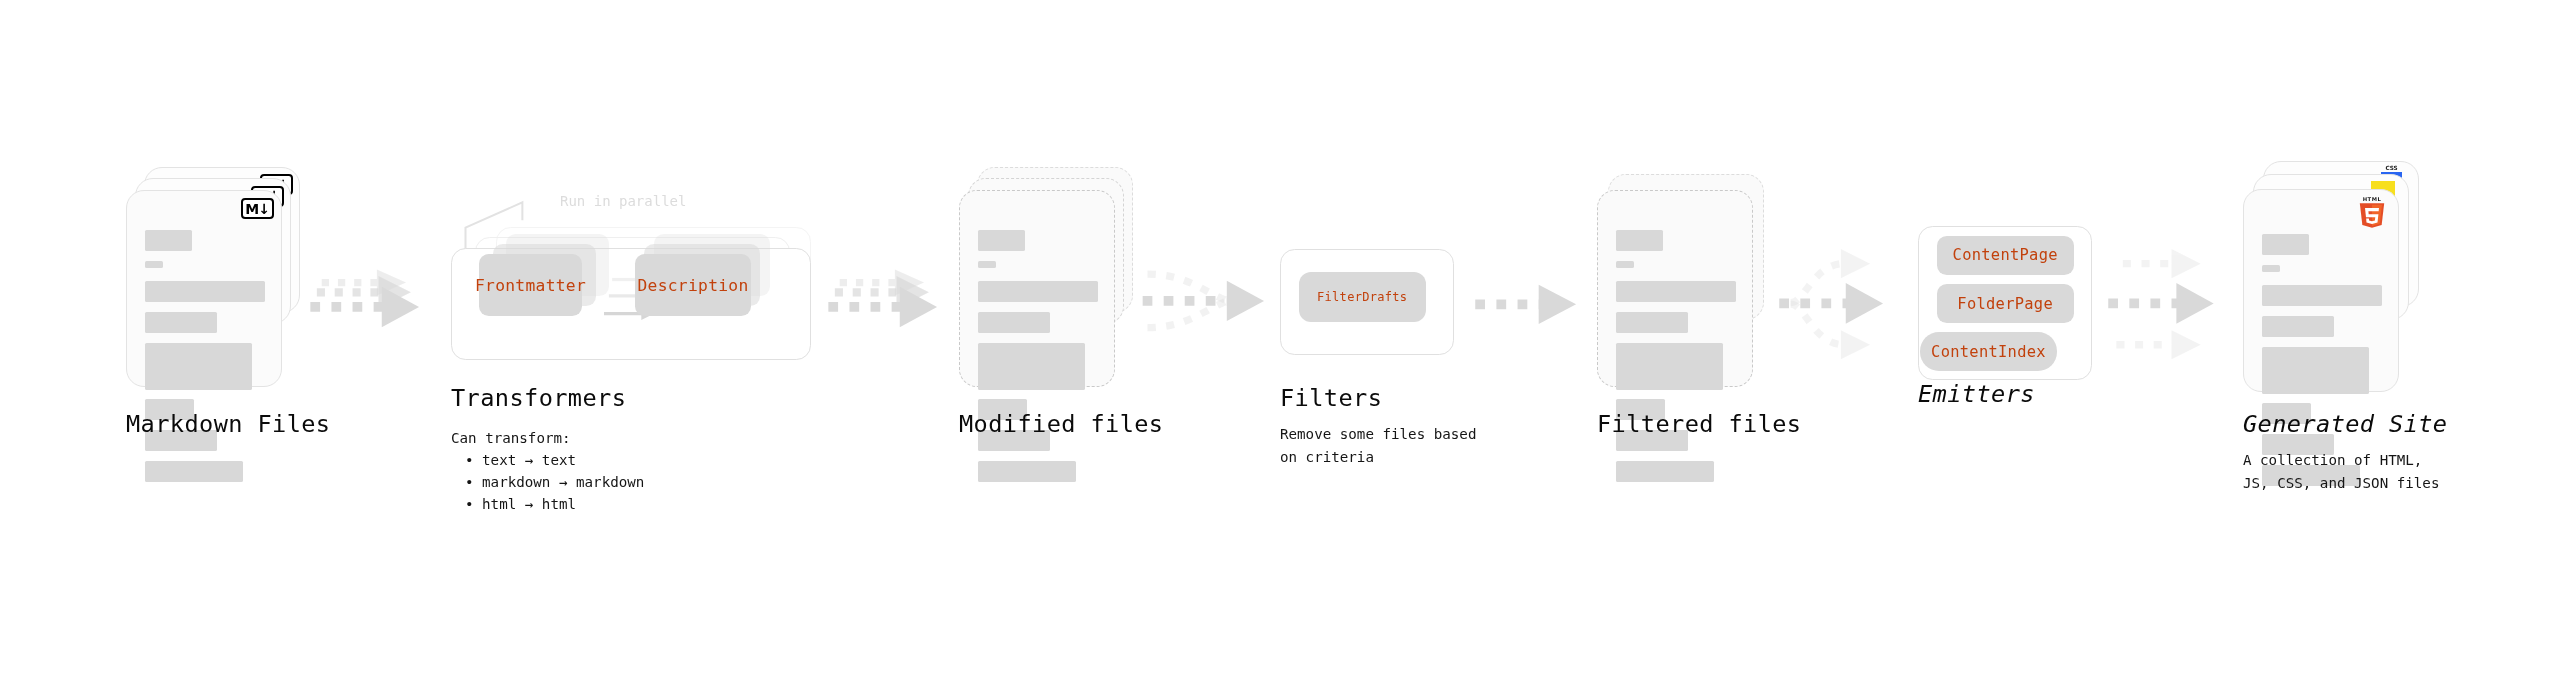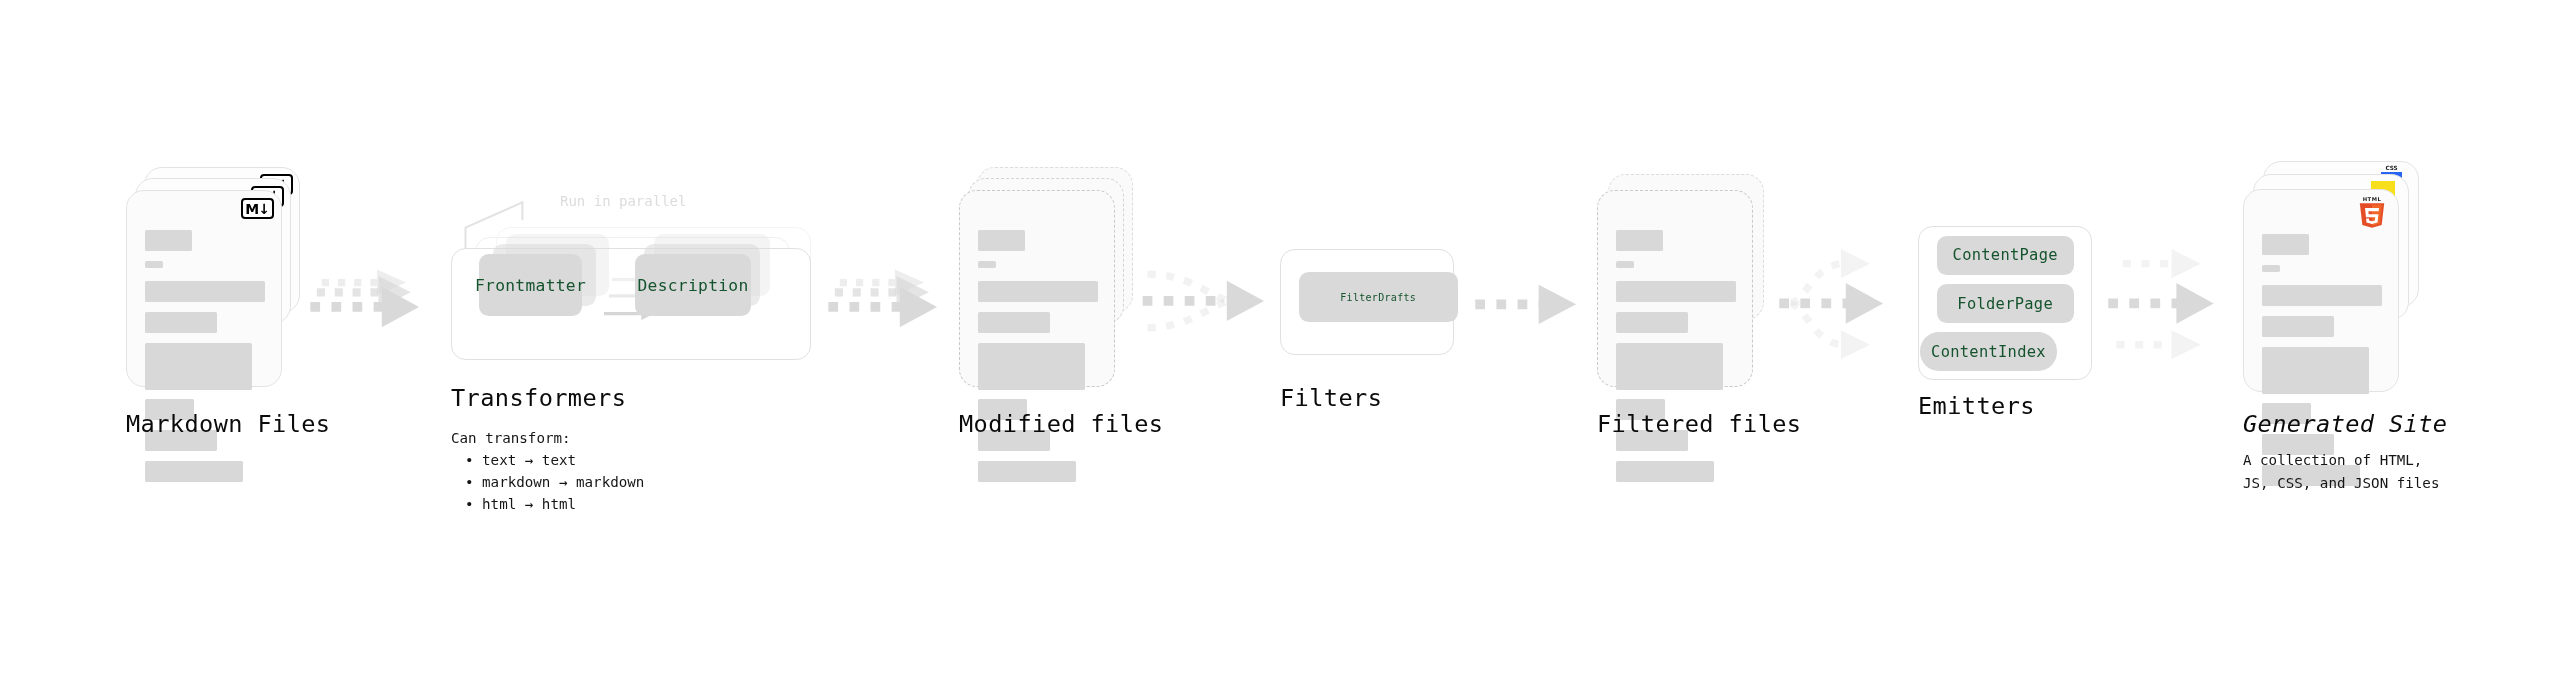--- a/index.html
+++ b/index.html
@@ -109,21 +109,21 @@
   .box.faint  { border-color: #efefef; background: transparent; }
   .box.faint2 { border-color: #f4f4f4; background: transparent; }
 
   .chip {
     position: absolute;
     background: #d9d9d9;
     border-radius: 9.8px;
     display: flex;
     align-items: center;
     justify-content: center;
-    color: #14532d;
+    color: #c2410c;
     font-size: 16.3px;
     letter-spacing: 0.3px;
     box-sizing: border-box;
     white-space: nowrap;
   }
   .chip.g1 { background: rgba(217,217,217,0.55); }
   .chip.g2 { background: rgba(217,217,217,0.30); }
 
   
   .title {
@@ -277,24 +277,26 @@
       <path d="M 14 86 C 60 86 78 68 110 54" fill="none" stroke="#d9d9d9" stroke-width="9" stroke-dasharray="10 13"></path>
     </g>
     <g opacity="1">
       <line x1="8" y1="53" x2="116" y2="53" stroke="#d9d9d9" stroke-width="12" stroke-dasharray="12 14"></line>
       <polygon points="112,28 158,53 112,78" fill="#d9d9d9"></polygon>
     </g>
   </svg>
 
   <div class="node" style="left:1280px; top:249px;">
     <div class="box" style="left:0px; top:0px; width:174px; height:106px;"></div>
-    <div class="chip" style="left:18.7px; top:23px; width:159px; height:50px; font-size:10px;">FilterDrafts</div>
+    <div class="chip" style="left:18.7px; top:23px; width:127px; height:50px; font-size:12px;border-radius:12px;">FilterDrafts</div>
   </div>
 
   <div class="title" style="left:1280px; top:384px;">Filters</div>
+  <div class="sub" style="left:1280px; top:423px;">Remove some files based
+on criteria</div>
 
   <svg class="abs-svg" style="left:1472px; top:283px;" width="122" height="46" viewBox="0 0 150 56">
     <line x1="4" y1="26" x2="86" y2="26" stroke="#d9d9d9" stroke-width="12" stroke-dasharray="12 14"></line>
     <polygon points="82,2 128,26 82,50" fill="#d9d9d9"></polygon>
   </svg>
 
   <div class="doc-stack" style="left:1597px; top:167px;">
     <div class="doc dashed" style="left:11.4px; top:6.5px; width:156px; height:146px; border-color:#dcdcdc;"></div>
     <div class="doc dashed" style="left:0px; top:23px; width:156px; height:197px;">
       <div class="skel-wrap">
@@ -327,21 +329,21 @@
     </g>
   </svg>
 
   <div class="node" style="left:1918px; top:226px;">
     <div class="box" style="left:0px; top:0px; width:174px; height:154px;"></div>
     <div class="chip" style="left:18.7px; top:9.8px; width:137px; height:39px; font-size:15.4px;">ContentPage</div>
     <div class="chip" style="left:18.7px; top:58px; width:137px; height:39px; font-size:15.4px;">FolderPage</div>
     <div class="chip" style="left:2px; top:106px; width:137px; height:39px; font-size:15.4px;border-radius:19px;">ContentIndex</div>
   </div>
 
-  <div class="title" style="left:1918px; top:392px;">Emitters</div>
+  <div class="title" style="left:1918px; top:380px;font-style:italic;">Emitters</div>
 
   <svg class="abs-svg" style="left:2105px; top:236px;" width="146" height="138" viewBox="0 0 180 170">
     <g opacity="0.3">
       <line x1="22" y1="34" x2="86" y2="34" stroke="#d9d9d9" stroke-width="9" stroke-dasharray="10 13"></line>
       <polygon points="82,16 118,34 82,52" fill="#d9d9d9"></polygon>
     </g>
     <g opacity="1">
       <line x1="4" y1="83" x2="92" y2="83" stroke="#d9d9d9" stroke-width="12" stroke-dasharray="12 14"></line>
       <polygon points="88,58 134,83 88,108" fill="#d9d9d9"></polygon>
     </g>

